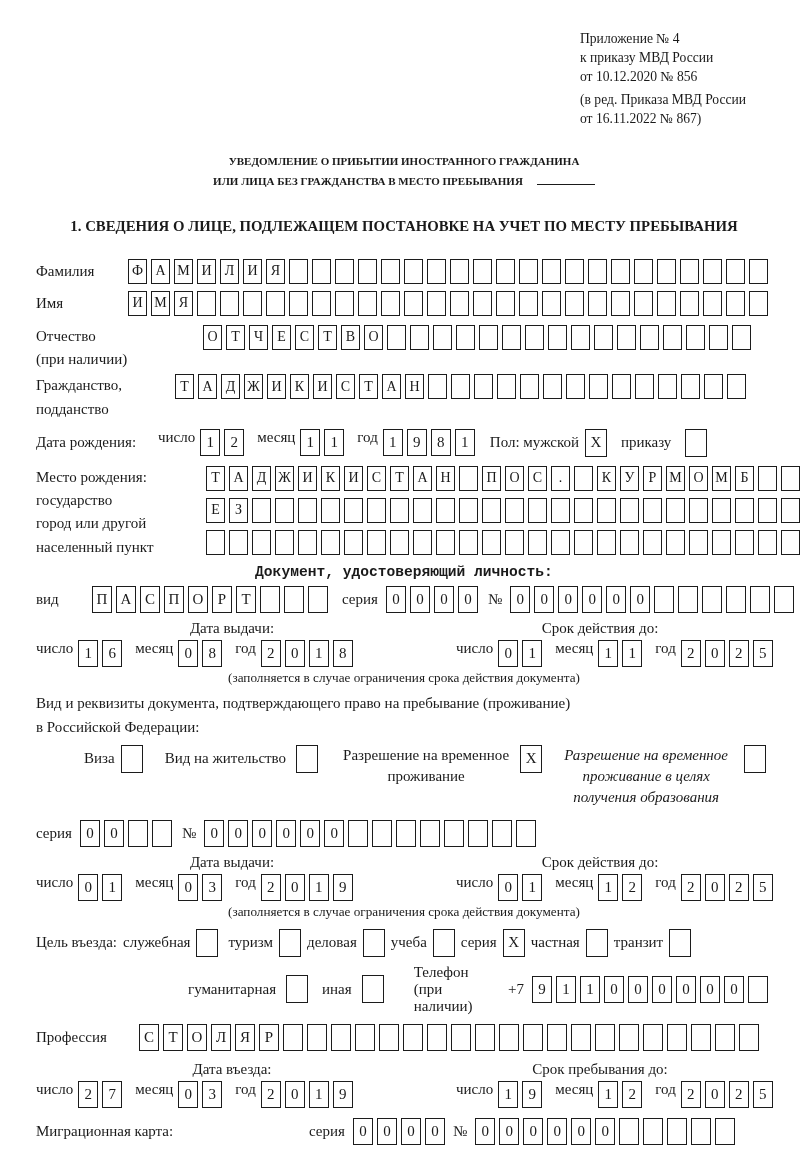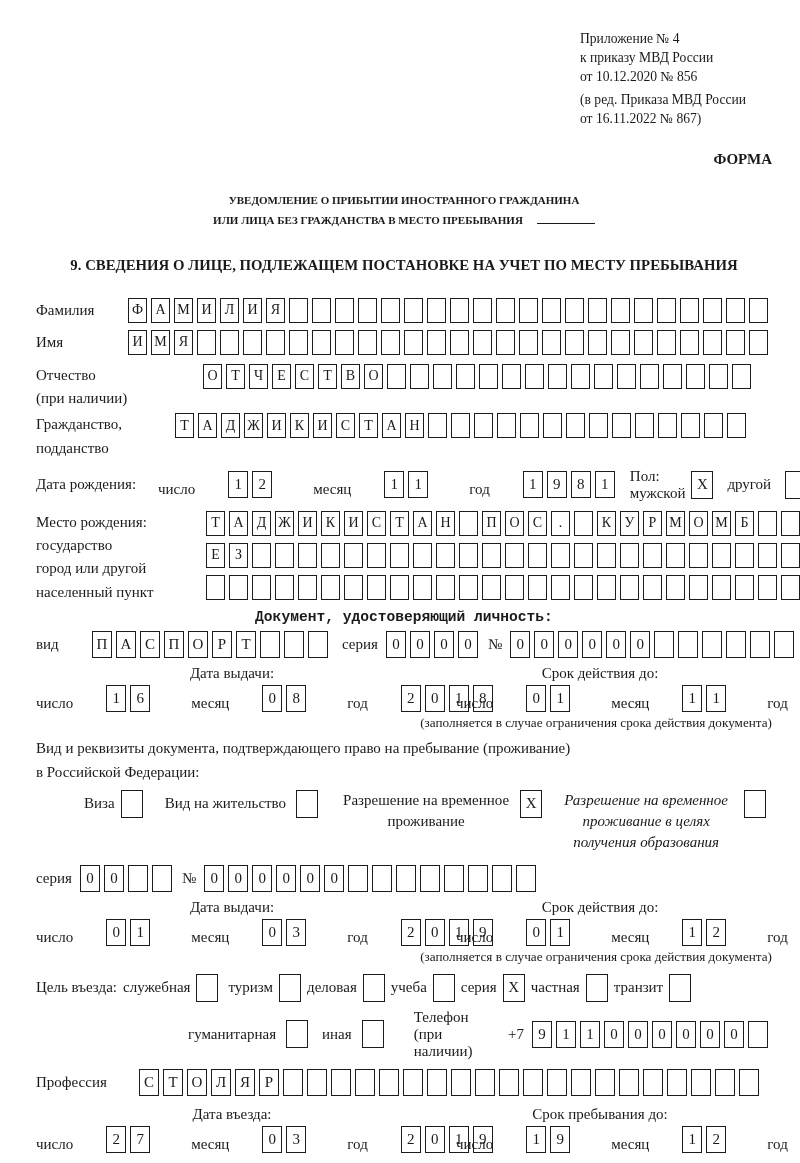--- a/index.html
+++ b/index.html
@@ -28,26 +28,26 @@
   .cell{
     box-sizing:border-box;flex:none;width:19px;height:25px;margin-right:4px;
     border:1.7px solid #1c1c1c;display:inline-flex;align-items:center;justify-content:center;
     font-size:14px;background:#fff;
   }
   .m .cell{width:20px;height:27px;border-width:1.9px;font-size:15px;margin-right:4px;}
   .chk{
     box-sizing:border-box;flex:none;width:22px;height:28px;border:1.9px solid #1c1c1c;
     display:inline-flex;align-items:center;justify-content:center;font-size:15px;background:#fff;
   }
-  .dg{display:inline-flex;align-items:flex-end;gap:28px;}
+  .dg{display:inline-flex;align-items:flex-start;}
   .dg .dlab{font-size:15px;margin-right:5px;}
   .dg .boxes{margin-right:9px;}
   .two-col{display:grid;grid-template-columns:392px 1fr;}
   .dhead{text-align:center;font-size:15px;}
-  .note{font-size:13.2px;text-align:right;margin-top:3px;}
+  .note{font-size:13.2px;text-align:center;margin-top:3px;}
   .stack .boxes{display:flex;margin-bottom:7px;}
   .optlab{font-size:15px;text-align:center;line-height:1.4;}
   .opt{display:inline-flex;align-items:center;margin-left:48px;}
   .optt{display:inline-flex;align-items:flex-start;}
   .gap6{margin-left:6px;} .gap10{margin-left:10px;} .gap14{margin-left:14px;}
 </style>
 </head>
 <body>
 
 <div class="page">
@@ -55,28 +55,27 @@
   <div class="apx">
     <div>Приложение № 4</div>
     <div>к приказу МВД России</div>
     <div>от 10.12.2020 № 856</div>
     <div class="apx2">
       <div>(в ред. Приказа МВД России</div>
       <div>от 16.11.2022 № 867)</div>
     </div>
   </div>
 
-  <div class="forma">ФОРМА</div>
 
   <div class="title">
     <div>УВЕДОМЛЕНИЕ О ПРИБЫТИИ ИНОСТРАННОГО ГРАЖДАНИНА</div>
     <div><span>ИЛИ ЛИЦА БЕЗ ГРАЖДАНСТВА В МЕСТО ПРЕБЫВАНИЯ</span><span class="blank"></span></div>
   </div>
 
-  <div class="sech">9. СВЕДЕНИЯ О ЛИЦЕ, ПОДЛЕЖАЩЕМ ПОСТАНОВКЕ НА УЧЕТ ПО МЕСТУ ПРЕБЫВАНИЯ</div>
+  <div class="sech">1. СВЕДЕНИЯ О ЛИЦЕ, ПОДЛЕЖАЩЕМ ПОСТАНОВКЕ НА УЧЕТ ПО МЕСТУ ПРЕБЫВАНИЯ</div>
 
   <div class="frow" style="margin-top:24px;">
     <span class="lab w92">Фамилия</span>
     <span class="boxes">
         <span class="cell">Ф</span>
         <span class="cell">А</span>
         <span class="cell">М</span>
         <span class="cell">И</span>
         <span class="cell">Л</span>
         <span class="cell">И</span>
@@ -222,21 +221,21 @@
       <span class="dlab">год</span>
       <span class="boxes m">
           <span class="cell">1</span>
           <span class="cell">9</span>
           <span class="cell">8</span>
           <span class="cell">1</span>
         </span>
     </span>
     <span class="lab" style="margin-left:2px;">Пол: мужской</span>
     <span class="chk gap6">X</span>
-    <span class="lab gap14">другой</span>
+    <span class="lab gap14">приказу</span>
     <span class="chk gap14"></span>
   </div>
 
   <div class="frowt" style="margin-top:9px;">
     <span class="w170">
       <span class="lab2" style="display:block;">Место рождения:</span>
       <span class="lab2" style="display:block;">государство</span>
       <span class="lab2" style="display:block;">город или другой</span>
       <span class="lab2" style="display:block;">населенный пункт</span>
     </span>

